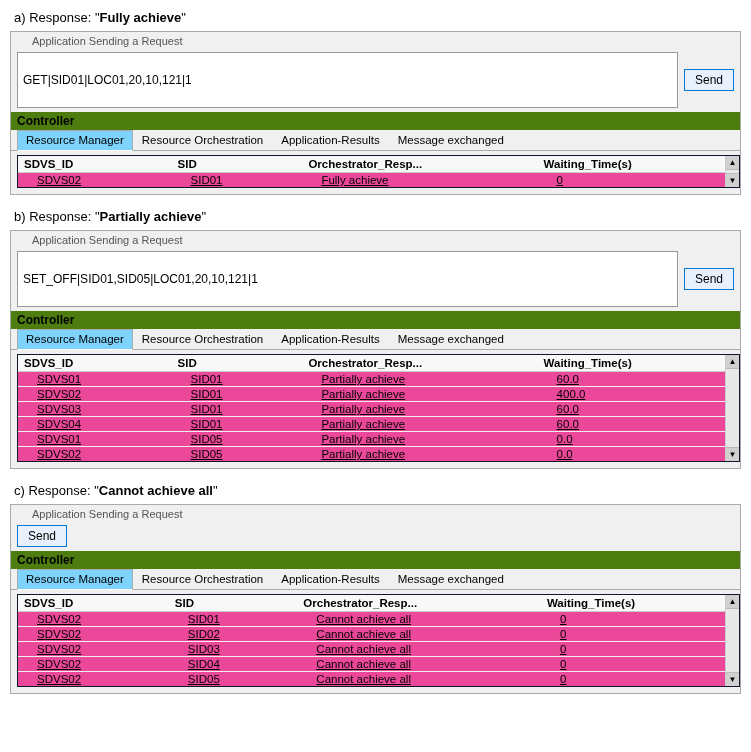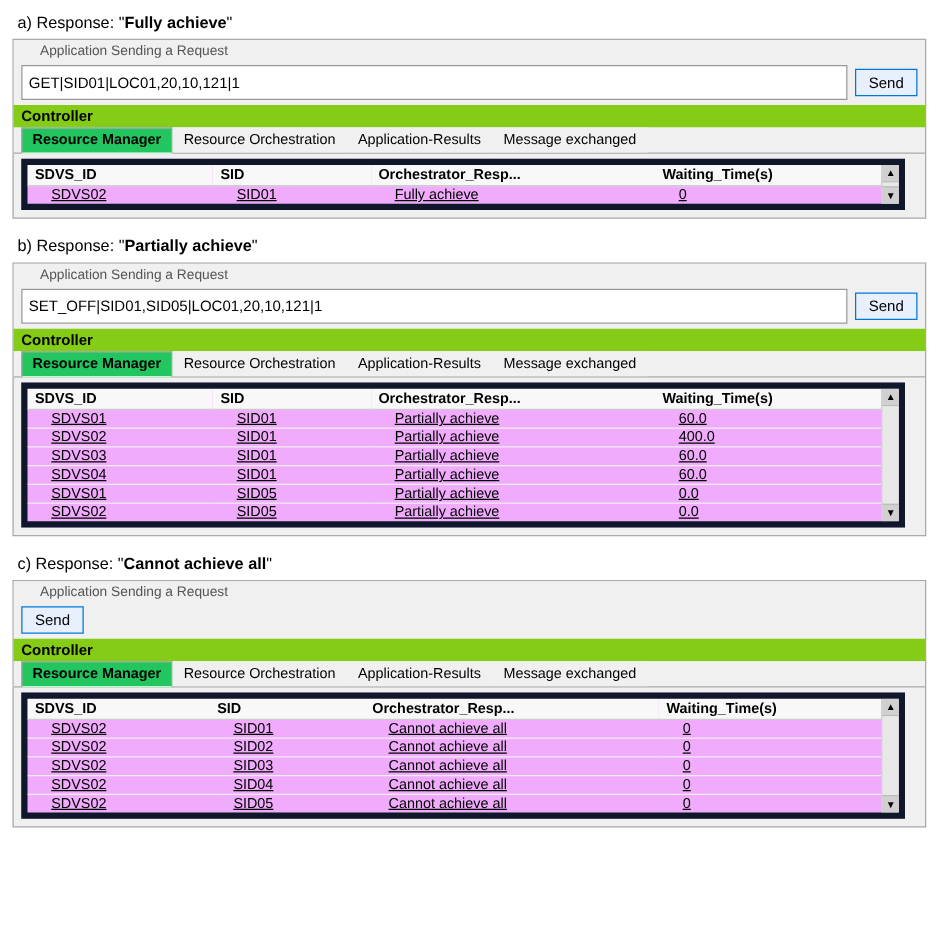--- a/index.html
+++ b/index.html
@@ -35,72 +35,72 @@
       align-items: center;
       padding: 3px 6px 4px 6px;
       background: #f0f0f0;
       gap: 6px;
     }
 
     .request-input {
       flex: 1;
       border: 1px solid #999;
       background: #fff;
-      padding: 6px 5px;
+      padding: 20px 5px;
       font-size: 12px;
       font-family: Arial, sans-serif;
     }
 
     .send-btn {
       border: 1px solid #0078d7;
       background: #e8f0fe;
       padding: 3px 10px;
       font-size: 12px;
       cursor: pointer;
       color: #000;
       white-space: nowrap;
       text-align: right;
     }
 
     .controller-label {
       font-size: 12px;
       font-weight: bold;
       padding: 2px 6px;
-      background: #84cc16;
+      background: #4d7c0f;
     }
 
     .tabs-row {
       display: flex;
       border-bottom: 1px solid #aaa;
       background: #f0f0f0;
       padding: 0 6px;
       gap: 0;
     }
 
     .tab {
       padding: 3px 8px;
       font-size: 11.5px;
       cursor: pointer;
       border: 1px solid transparent;
       background: #f0f0f0;
       color: #000;
     }
 
     .tab.active {
-      background: #22c55e;
+      background: #7dd3fc;
       border: 1px solid #aaa;
       border-bottom: 1px solid #fff;
       margin-bottom: -1px;
-      font-weight: bold;
+      font-weight: normal;
     }
 
     .table-container {
-      background: #f0abfc;
-      margin: 4px 16px 6px 6px;
-      border: 5px solid #0f172a;
+      background: #ec4899;
+      margin: 4px 0 6px 6px;
+      border: 1px solid #0f172a;
       overflow: hidden;
       position: relative;
     }
 
     .data-table {
       width: 100%;
       border-collapse: collapse;
       font-size: 11.5px;
     }
 

